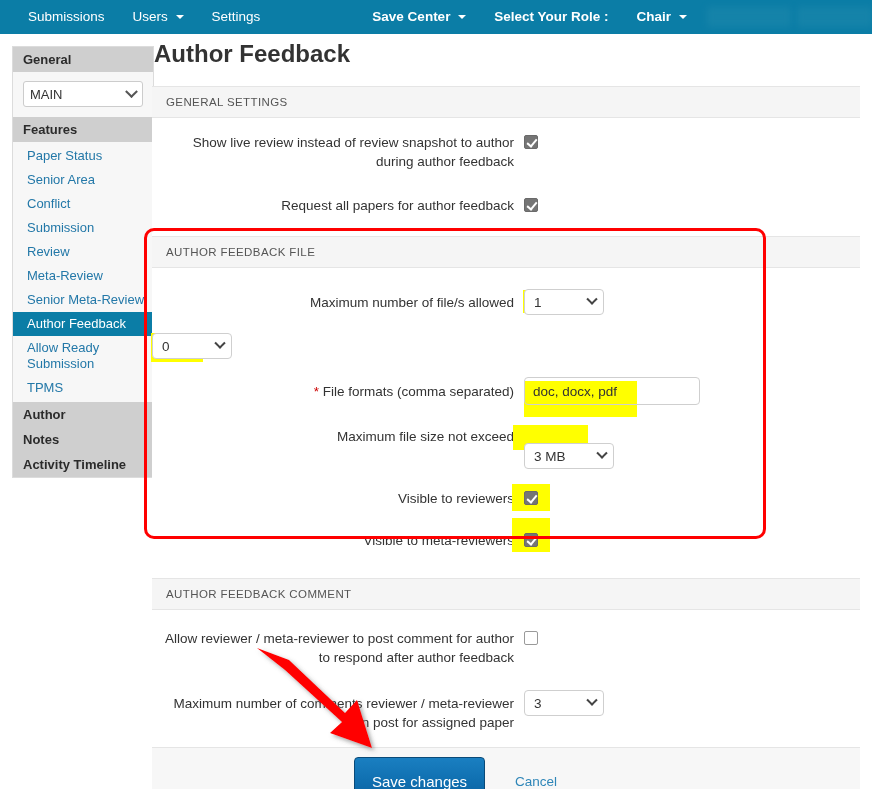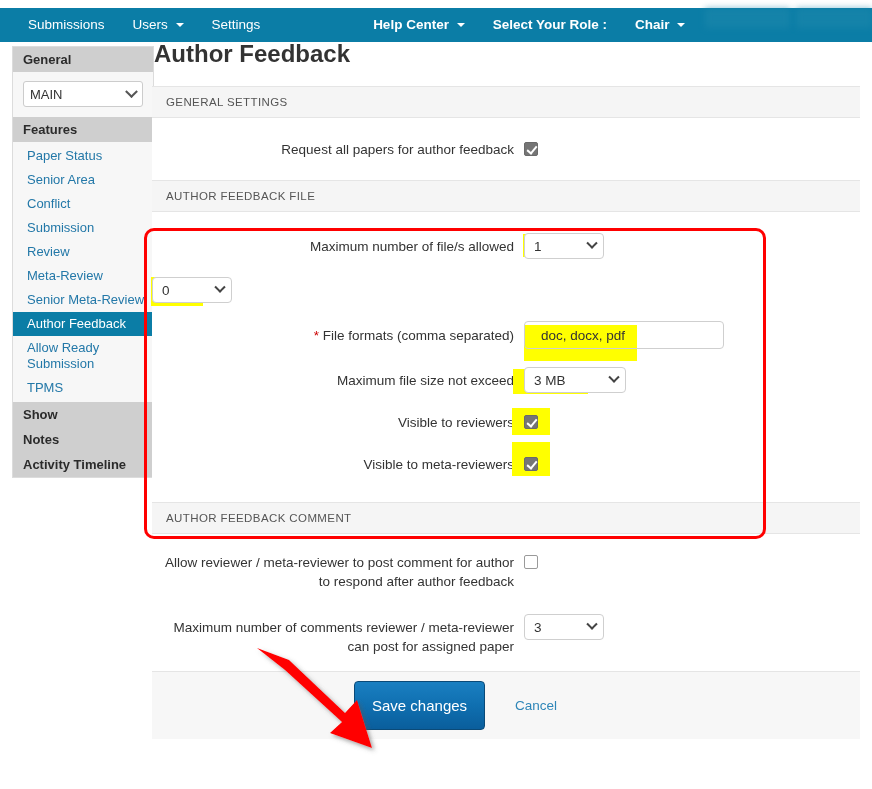--- a/index.html
+++ b/index.html
@@ -6,24 +6,24 @@
   html, body {
     margin: 0; padding: 0;
     width: 872px; height: 789px;
     background: #ffffff;
     font-family: "Liberation Sans", sans-serif;
     overflow: hidden;
   }
 
   
   .navbar {
-    position: absolute; top: 8px; left: 0;
+    position: absolute; top: 0; left: 0;
     width: 872px; height: 34px;
     background: #0b7da6;
-    display: flex; align-items: flex-start;
+    display: flex; align-items: center;
     color: #ffffff;
   }
   .nav-item {
     font-size: 13.5px;
     color: #ffffff;
     padding: 0 14px;
     line-height: 34px;
     white-space: nowrap;
     cursor: pointer;
   }
@@ -146,37 +146,37 @@
     background: #ffffff;
     font-size: 13.5px;
     color: #333333;
     display: flex; align-items: center; justify-content: space-between;
     padding: 0 7px 0 9px;
     cursor: pointer;
     position: relative;
     z-index: 2;
   }
   .sel.w-num { width: 80px; }
-  .sel.w-size { width: 102px; }
+  .sel.w-size { width: 90px; margin-top: 20px; }
   .sel.w-cmt { width: 80px; }
   .sel .chev2 {
     width: 8px; height: 8px;
     border-right: 2px solid #444;
     border-bottom: 2px solid #444;
     transform: rotate(45deg) translate(-2px,-2px);
     margin-left: 6px;
   }
   .txt {
-    width: 200px; height: 28px;
+    width: 176px; height: 28px;
     border: 1px solid #cfcfcf;
     border-radius: 4px;
     background: transparent;
     font-size: 13.5px;
     color: #333333;
-    padding: 0 16px;
+    padding: 0 8px;
     font-family: "Liberation Sans", sans-serif;
     position: relative;
     z-index: 2;
   }
 
   
   .cbx {
     width: 14px; height: 14px;
     border: 1px solid #9a9a9a;
     border-radius: 2px;
@@ -257,21 +257,21 @@
   </div>
   <div class="nav-item">
     <span>Users</span>
     <span class="caret"></span>
   </div>
   <div class="nav-item">
     <span>Settings</span>
   </div>
   <div class="nav-spacer"></div>
   <div class="nav-item bold">
-    <span>Help Center</span>
+    <span>Save Center</span>
     <span class="caret"></span>
   </div>
   <div class="nav-item bold">
     <span>Select Your Role :</span>
   </div>
   <div class="nav-item bold">
     <span>Chair</span>
     <span class="caret"></span>
   </div>
   <div class="nav-blur a"></div>
@@ -292,33 +292,39 @@
     <a class="side-link">Senior Area</a>
     <a class="side-link">Conflict</a>
     <a class="side-link">Submission</a>
     <a class="side-link">Review</a>
     <a class="side-link">Meta-Review</a>
     <a class="side-link">Senior Meta-Review</a>
     <a class="side-link active">Author Feedback</a>
     <a class="side-link">Allow Ready Submission</a>
     <a class="side-link">TPMS</a>
   </div>
-  <div class="side-head">Show</div>
+  <div class="side-head">Author</div>
   <div class="side-head">Notes</div>
   <div class="side-head">Activity Timeline</div>
 </div>
 
 <div class="main">
 
   <h1 class="page-title">Author Feedback</h1>
 
   <div class="panel">
     <div class="panel-head">GENERAL SETTINGS</div>
     <div class="panel-body">
 
+      <div class="frow">
+        <div class="flabel">Show live review instead of review snapshot to author during author feedback</div>
+        <div class="fcontrol">
+          <span class="cbx checked"></span>
+        </div>
+      </div>
 
       <div class="frow" style="padding-top:16px;padding-bottom:16px;">
         <div class="flabel">Request all papers for author feedback</div>
         <div class="fcontrol">
           <span class="cbx checked"></span>
         </div>
       </div>
 
     </div>
   </div>

